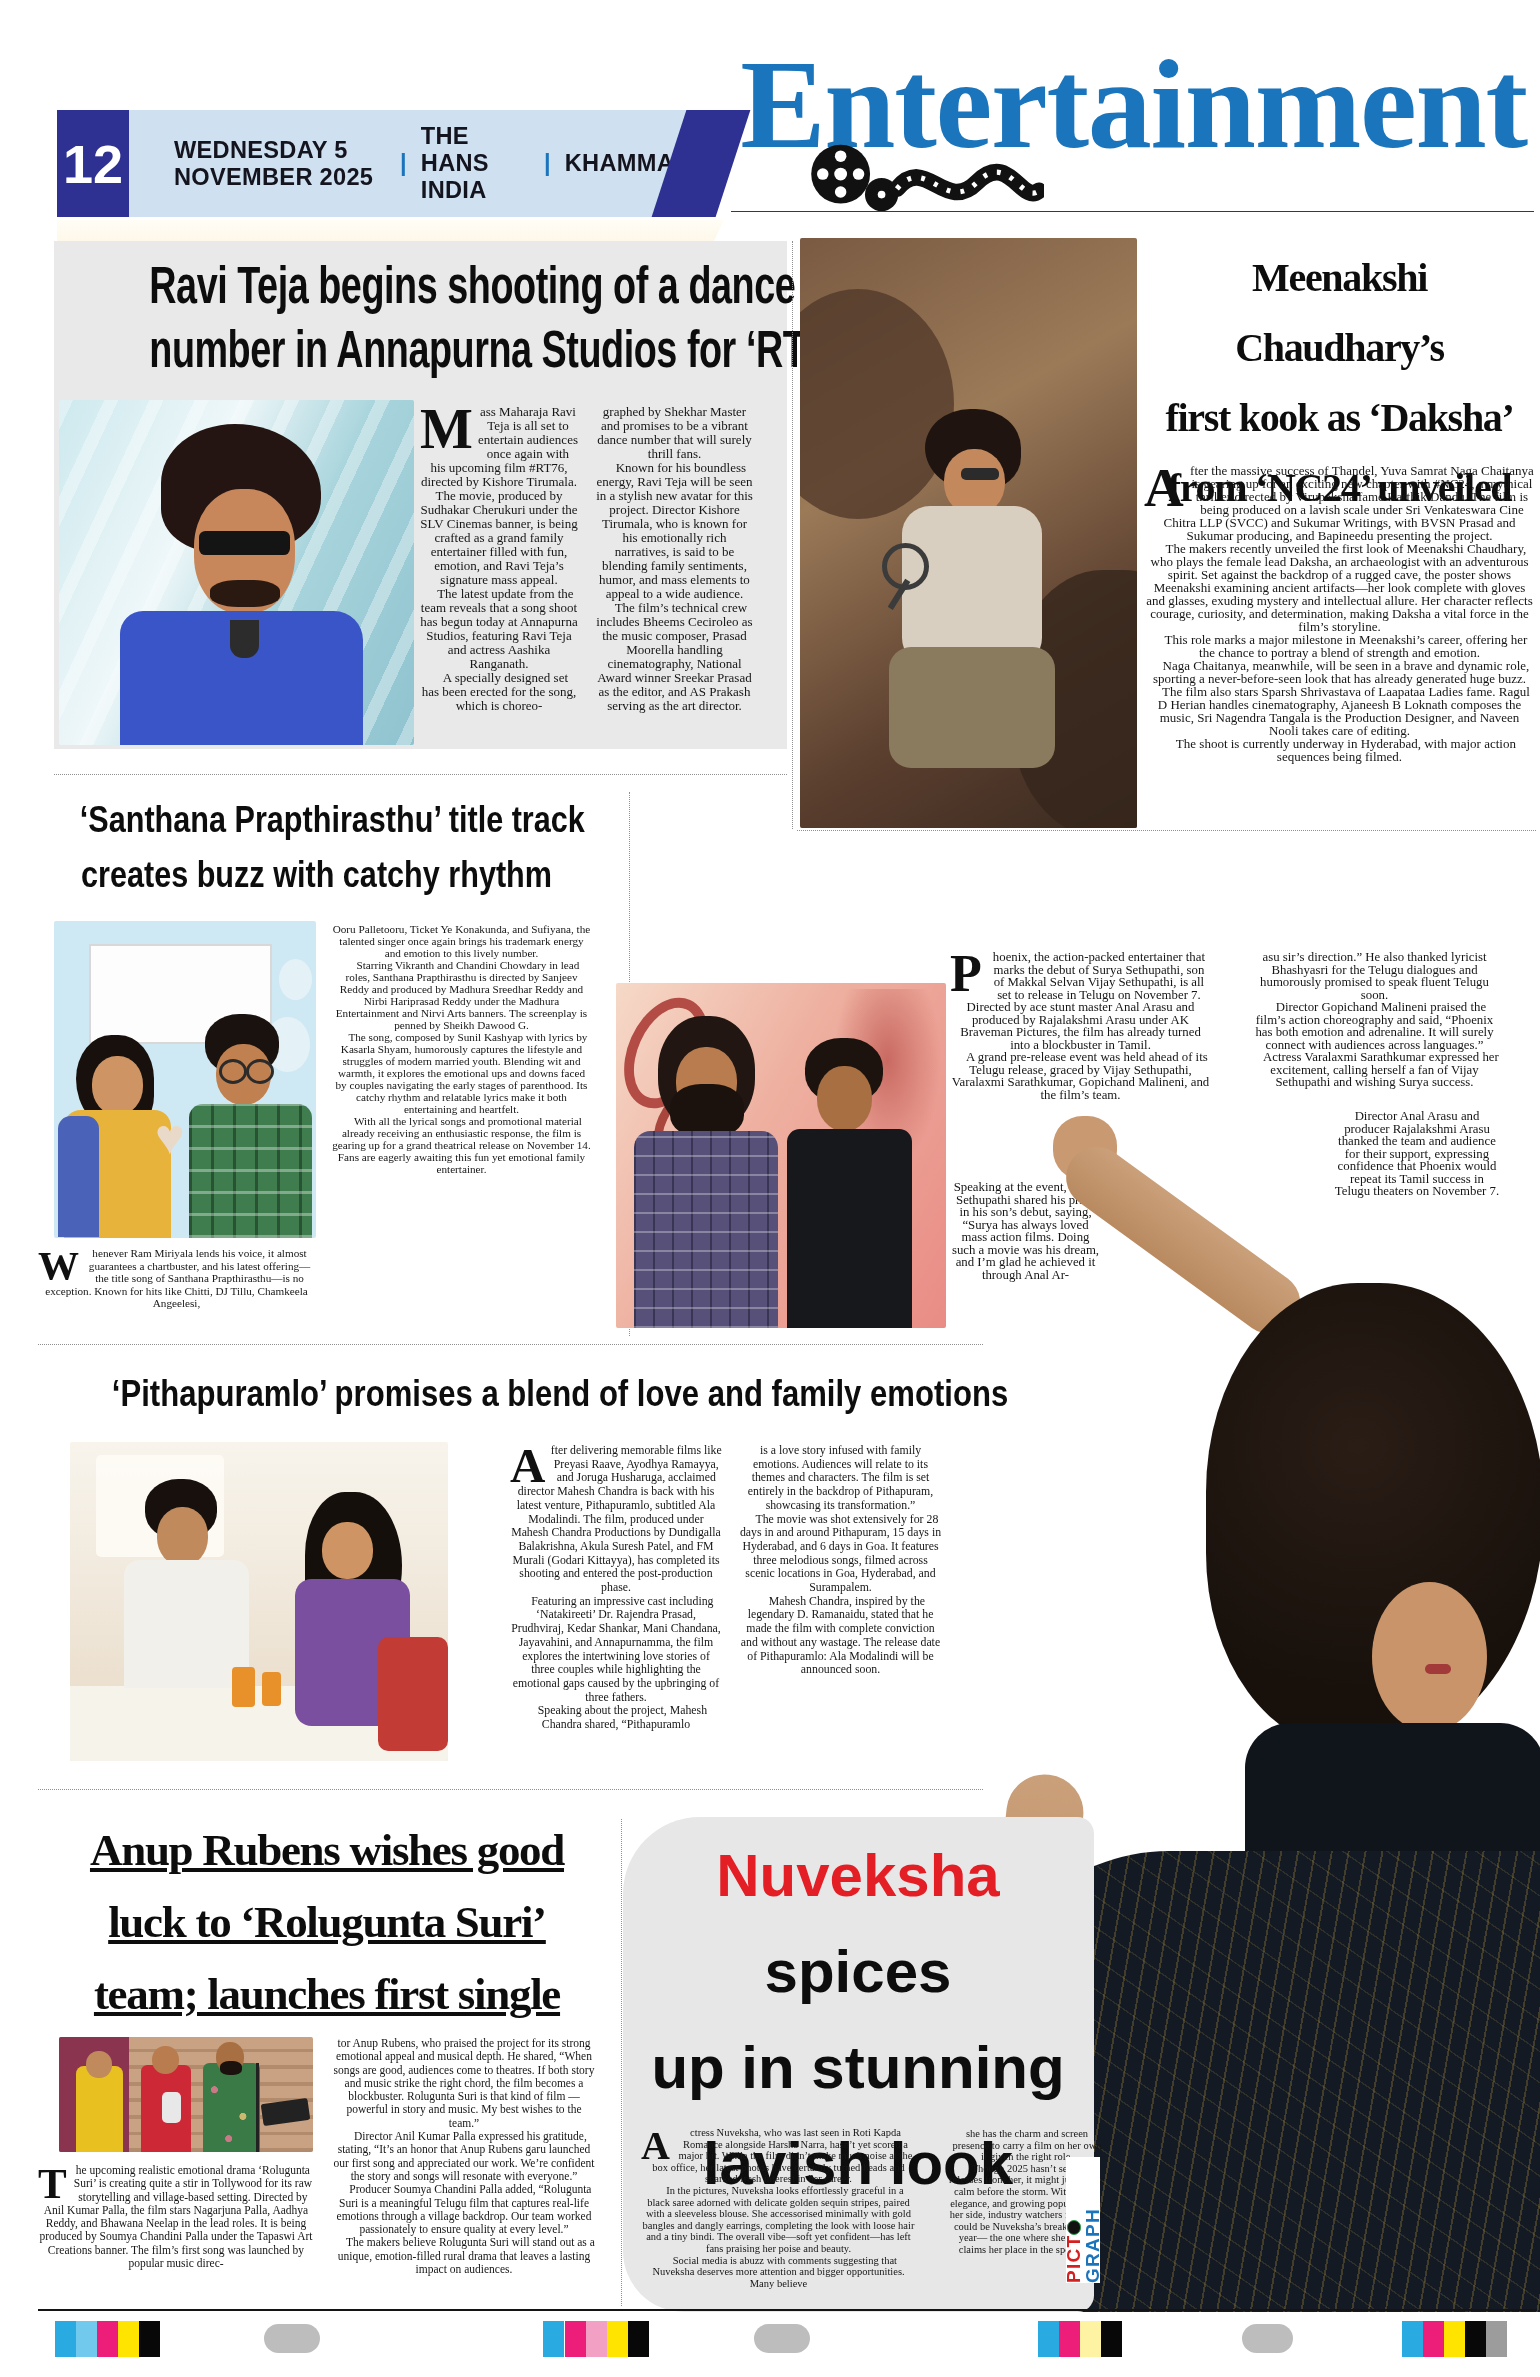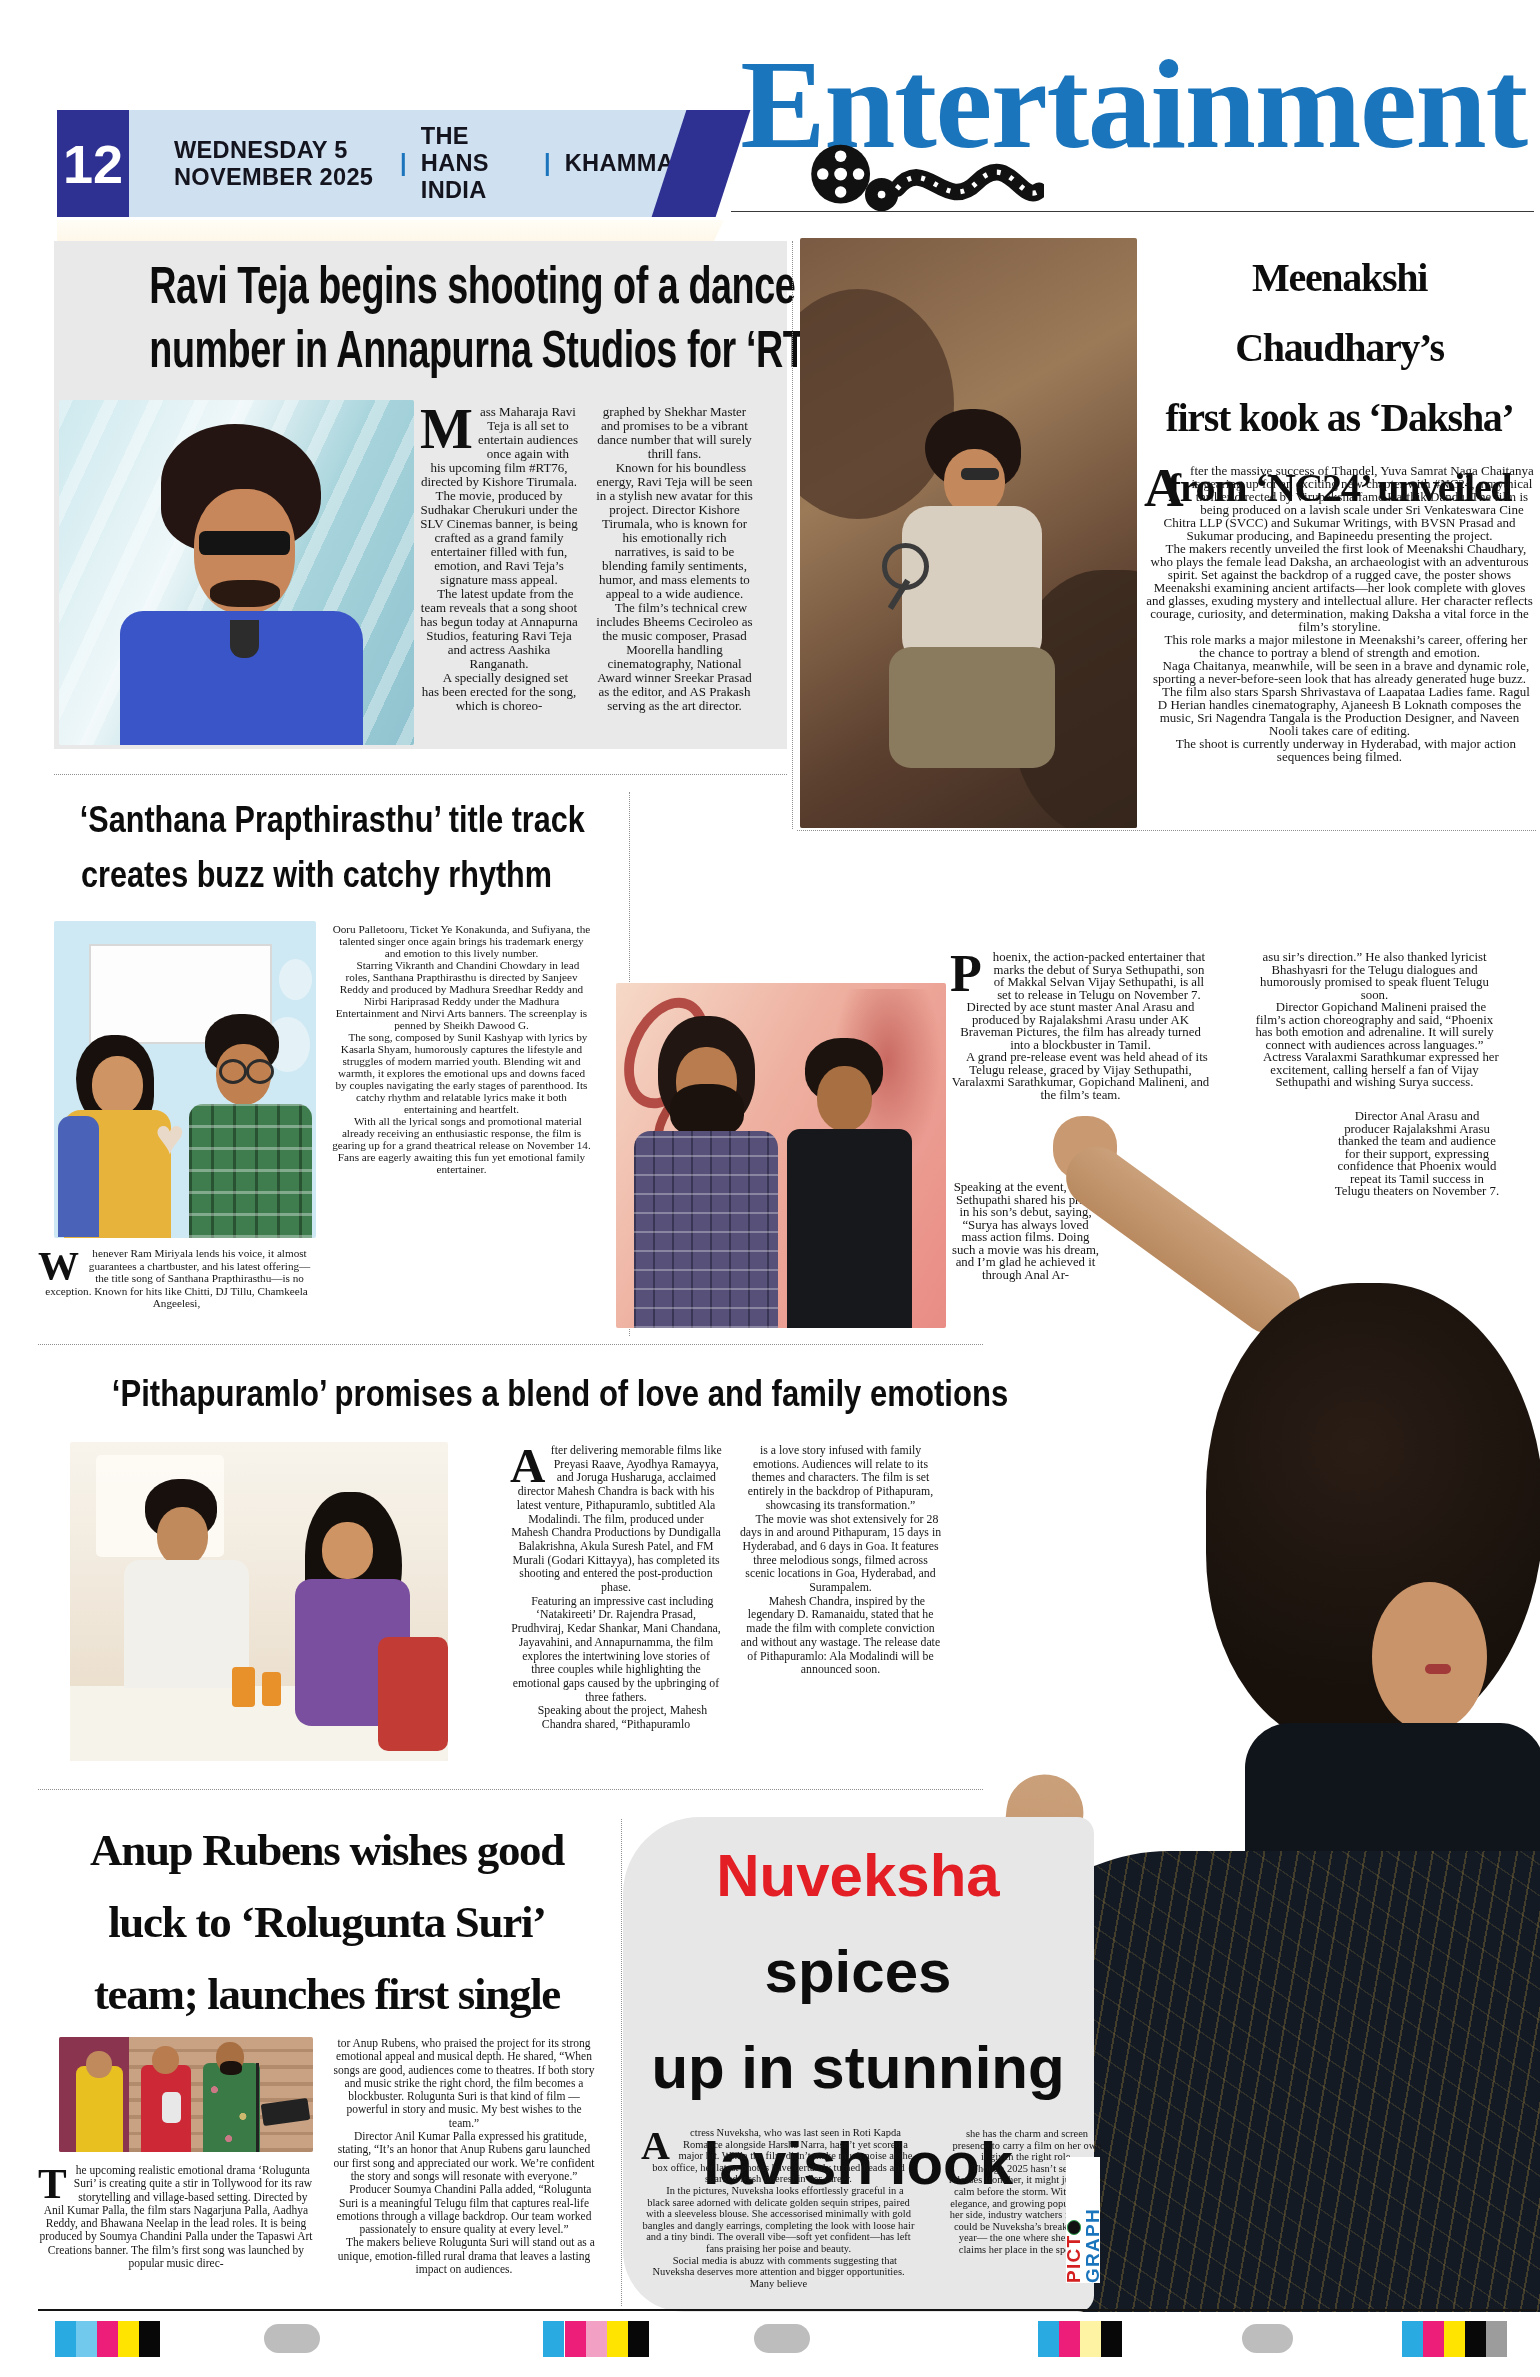--- a/index.html
+++ b/index.html
@@ -288,21 +288,21 @@
     <p>Featuring an impressive cast including ‘Natakireeti’ Dr. Rajendra Prasad, Prudhviraj, Kedar Shankar, Mani Chandana, Jayavahini, and Annapurnamma, the film explores the intertwining love stories of three couples while highlighting the emotional gaps caused by the upbringing of three fathers.</p>
     <p>Speaking about the project, Mahesh Chandra shared, “Pithapuramlo</p>
   </div>
   <div class="body-col abs" style="left:739px;top:1444px;width:203px;height:322px;font-size:11.8px;line-height:13.7px;z-index:3;">
     <p class="first">is a love story infused with family emotions. Audiences will relate to its themes and characters. The film is set entirely in the backdrop of Pithapuram, showcasing its transformation.”</p>
     <p>The movie was shot extensively for 28 days in and around Pithapuram, 15 days in Hyderabad, and 6 days in Goa. It features three melodious songs, filmed across scenic locations in Goa, Hyderabad, and Surampalem.</p>
     <p>Mahesh Chandra, inspired by the legendary D. Ramanaidu, stated that he made the film with complete conviction and without any wastage. The release date of Pithapuramlo: Ala Modalindi will be announced soon.</p>
   </div>
   <div class="abs hdiv" style="left:38px;top:1789px;width:945px;z-index:3;"></div>
 
-  <div class="abs hl-serif" style="left:38px;top:1814px;width:578px;font-size:45px;line-height:72px;letter-spacing:-1.3px;z-index:3;">
+  <div class="abs hl-serif" style="left:38px;top:1814px;width:578px;font-size:45px;line-height:72px;letter-spacing:-1.3px;z-index:3;text-decoration:underline;">
     <div>Anup Rubens wishes good</div>
     <div>luck to ‘Rolugunta Suri’</div>
     <div>team; launches first single</div>
   </div>
   <div class="abs ph" style="left:59px;top:2037px;width:254px;height:115px;background:#c9a284;z-index:2;">
     <div style="left:0;top:0;width:254px;height:115px;background:repeating-linear-gradient(0deg,rgba(150,110,80,.45) 0 3.8px,transparent 3.8px 16.6px);"></div>
     <div style="left:0px;top:0px;width:70px;height:115px;background:#8a3450;"></div>
     <div style="left:16.6px;top:29px;width:47px;height:86px;background:#e8c020;border-radius:7.7px 7.7px 0 0;"></div>
     <div style="left:27px;top:14px;width:25.5px;height:27px;background:#c08a5c;border-radius:48%;"></div>
     <div style="left:82px;top:28px;width:50px;height:87px;background:#cc2836;border-radius:6.4px 6.4px 0 0;"></div>

